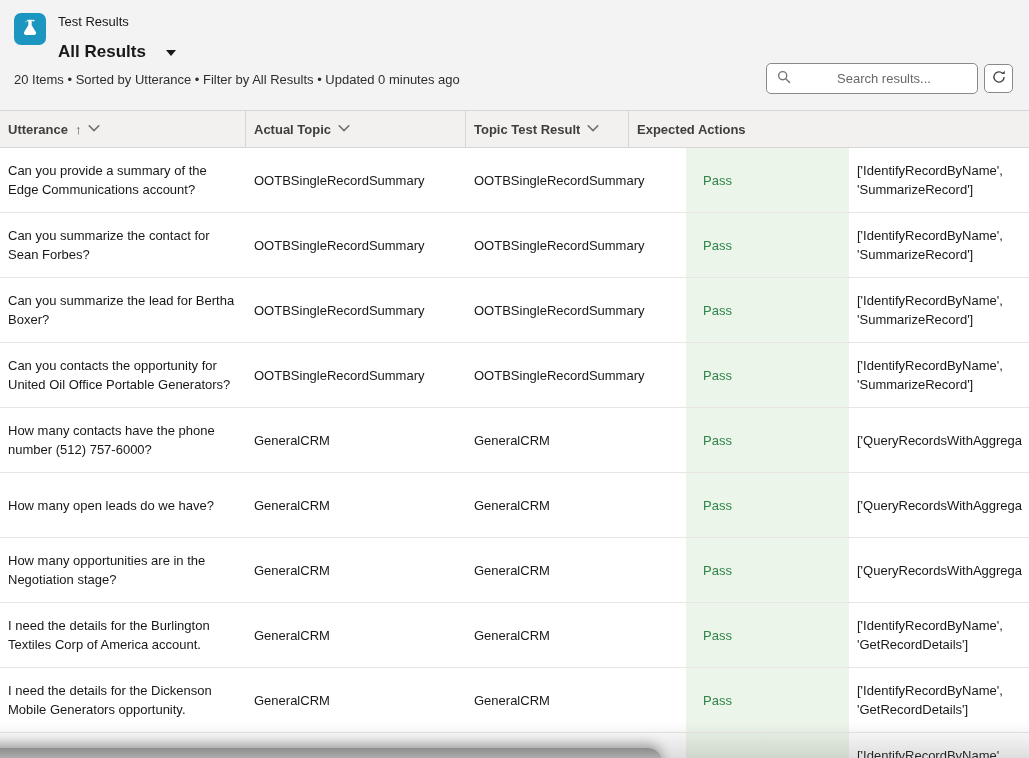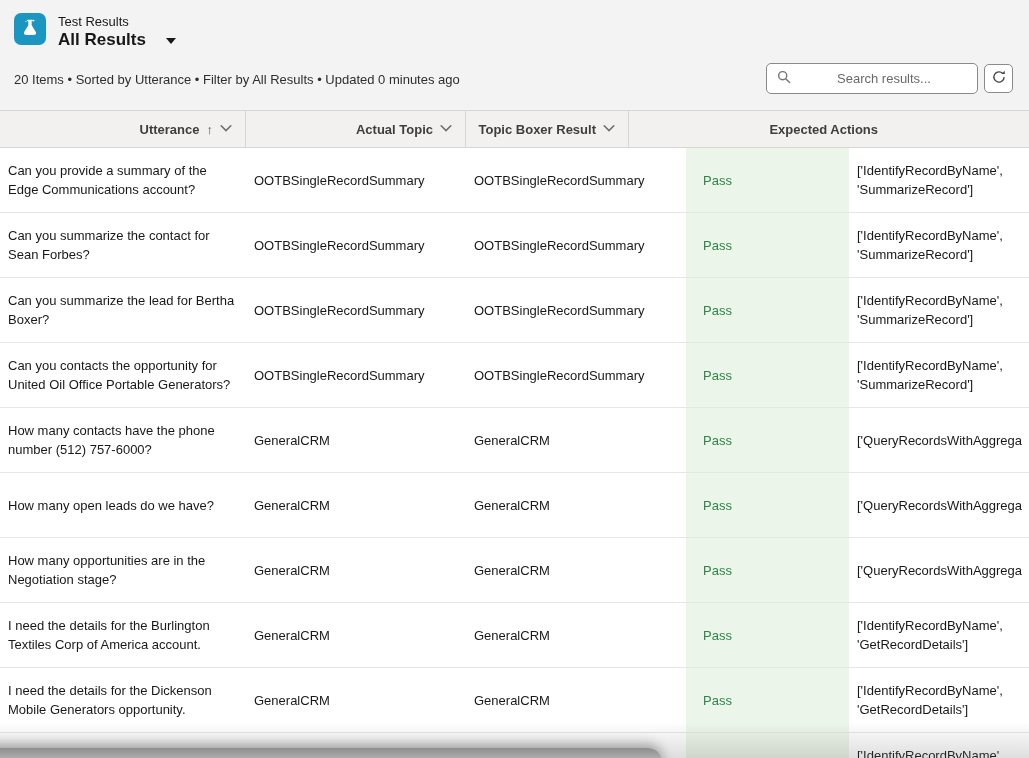--- a/index.html
+++ b/index.html
@@ -5,34 +5,34 @@
   * { margin:0; padding:0; box-sizing:border-box; }
   html,body { width:1029px; height:758px; overflow:hidden; }
   body { font-family:"Liberation Sans","DejaVu Sans",sans-serif; background:#f4f3f3; }
   .page { position:relative; width:1029px; height:758px; overflow:hidden; background:#be185d; }
 
   
   .app-header { position:absolute; top:0; left:0; width:1029px; height:110px; background:#f4f3f3; }
   .obj-icon { position:absolute; left:14px; top:13px; width:32px; height:32px; background:#1b96c1; border-radius:7px; display:flex; align-items:center; justify-content:center; }
   .titles { position:absolute; left:58px; top:13px; }
   .obj-label { font-size:13px; color:#181818; line-height:17px; }
-  .view-row { display:flex; align-items:center; margin-top:0; cursor:pointer;gap:11px; }
+  .view-row { display:flex; align-items:center; margin-top:12px; cursor:pointer;gap:11px; }
   .view-label { font-size:17px; font-weight:700; color:#181818; line-height:20px; }
   .caret-down { width:0; height:0; border-left:5px solid transparent; border-right:5px solid transparent; border-top:6px solid #181818; margin-left:9px; margin-top:2px; }
   .meta { position:absolute; left:14px; top:72px; font-size:13px; color:#2e2e2e; }
 
   .search-box { position:absolute; left:766px; top:63px; width:212px; height:31px; background:#fff; border:1px solid #8a8a8a; border-radius:5px; display:flex; align-items:center; padding:0 10px; }
   .search-box input { border:none; outline:none; background:transparent; font-size:13px; color:#181818; width:170px; margin-left:8px; font-family:inherit;text-align:center; }
   .search-box input::placeholder { color:#696969; }
   .refresh-btn { position:absolute; left:984px; top:64px; width:29px; height:29px; background:#fff; border:1px solid #8a8a8a; border-radius:5px; display:flex; align-items:center; justify-content:center; cursor:pointer; }
 
   
   .table { position:absolute; top:110px; left:0; width:1110px; }
   .thead { display:flex; height:38px; background:#f2f1f0; border-top:1px solid #d8d6d4; border-bottom:1px solid #d8d6d4; }
-  .th { display:flex; align-items:center; justify-content:flex-end; font-size:13px; font-weight:700; color:#3e3e3c; padding:0 12px 0 8px; border-right:1px solid #d8d6d4; cursor:pointer; }
+  .th { display:flex; align-items:center; justify-content:flex-start; font-size:13px; font-weight:700; color:#3e3e3c; padding:0 12px 0 8px; border-right:1px solid #d8d6d4; cursor:pointer; }
   .th:last-child { border-right:none; }
   .th-left { display:flex; align-items:center; gap:7px; white-space:nowrap; overflow:hidden; }
   .sort-arrow { font-size:13px; color:#514f4d; font-weight:400; }
   .chev { flex:none; margin-left:6px; }
 
   .c1 { width:246px; } .c2 { width:220px; } .c3 { width:220px; } .c4 { width:163px; } .c5 { width:261px; }
 
   .tbody { background:#fff; width:1110px; }
   .row { display:flex; height:65px; border-bottom:1px solid #e7e6e5; background:#fff; cursor:pointer; }
   .td { display:flex; align-items:center; padding:0 8px; font-size:13px; color:#181818; line-height:19px; overflow:hidden; }
@@ -105,21 +105,21 @@
             <span>Actual Topic</span>
           </span>
         <span class="chev">
           <svg width="14" height="14" viewBox="0 0 16 16">
               <path d="M2.5 5.5 8 11l5.5-5.5" fill="none" stroke="#706e6b" stroke-width="1.8" stroke-linecap="round"></path>
             </svg>
         </span>
       </div>
       <div class="th c4">
         <span class="th-left">
-            <span>Topic Boxer Result</span>
+            <span>Topic Test Result</span>
           </span>
         <span class="chev">
           <svg width="14" height="14" viewBox="0 0 16 16">
               <path d="M2.5 5.5 8 11l5.5-5.5" fill="none" stroke="#706e6b" stroke-width="1.8" stroke-linecap="round"></path>
             </svg>
         </span>
       </div>
       <div class="th c5">
         <span class="th-left">
             <span>Expected Actions</span>

